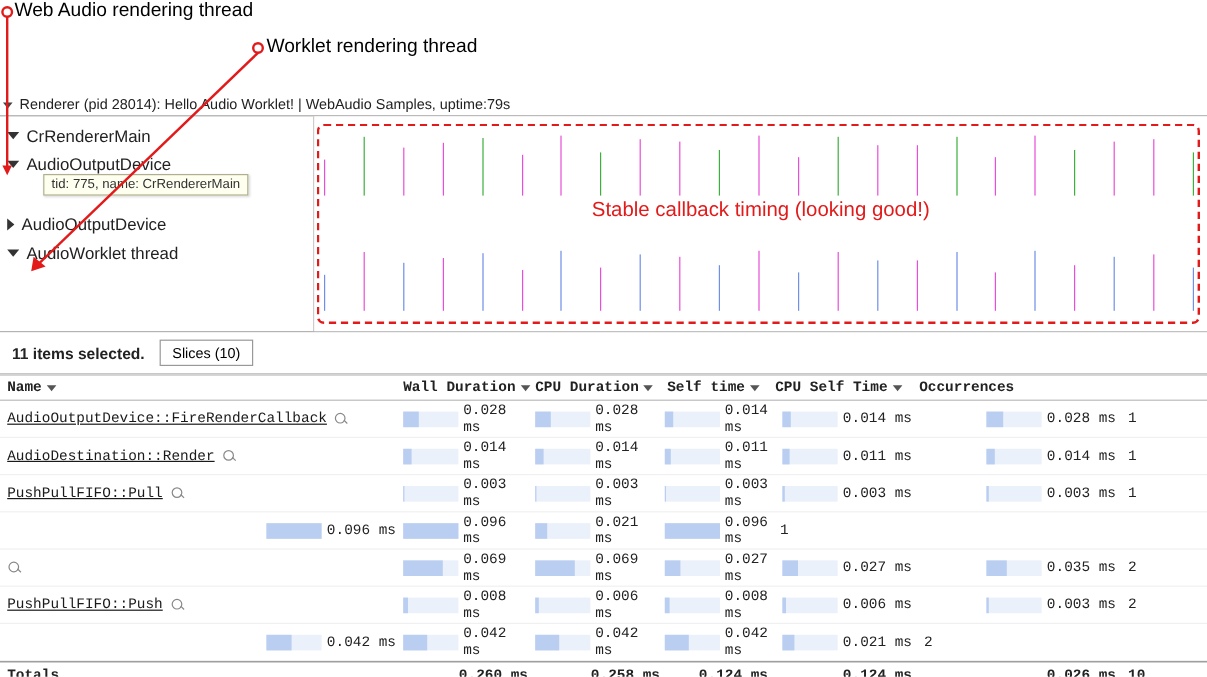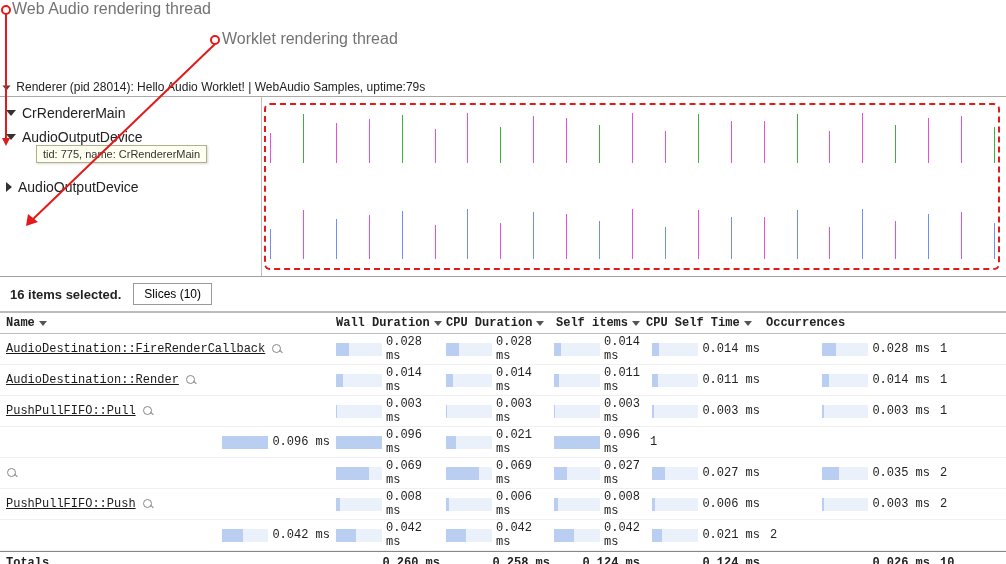--- a/index.html
+++ b/index.html
@@ -16,21 +16,21 @@
   .annotation-layer {
     position: absolute;
     top: 0; left: 0;
     width: 1006px;
     height: 80px;
     pointer-events: none;
     z-index: 50;
   }
   .annotation-label {
     position: absolute;
-    color: #737373;
+    color: #000000;
     font-size: 16px;
     font-weight: 400;
   }
   .process-row {
     border-bottom: 1px solid #aaa;
     padding: 2px 4px;
     font-size: 12px;
     position: relative;
     background: #fff;
   }
@@ -223,20 +223,24 @@
     </div>
     <div class="tree-item">
       <span class="tri-d"></span>
       <span>AudioOutputDevice</span>
     </div>
     <div class="tooltip-box">tid: 775, name: CrRendererMain</div>
     <div style="height:26px"></div>
     <div class="tree-item">
       <span class="tri-r"></span>
       <span>AudioOutputDevice</span>
+    </div>
+    <div class="tree-item">
+      <span class="tri-d"></span>
+      <span>AudioWorklet thread</span>
     </div>
   </div>
   <div class="timeline-right">
     <div class="callout-box"></div>
     <div class="spike-row" id="spikes-top" style="top:14px">
         <div class="spike" style="left: 0%; height: 30px; background: rgb(232, 79, 216);"></div>
         <div class="spike" style="left: 4.54545%; height: 49.2712px; background: rgb(63, 174, 63);"></div>
         <div class="spike" style="left: 9.09091%; height: 40.31px; background: rgb(232, 79, 216);"></div>
         <div class="spike" style="left: 13.6364%; height: 43.7553px; background: rgb(232, 79, 216);"></div>
         <div class="spike" style="left: 18.1818%; height: 47.6691px; background: rgb(63, 174, 63);"></div>
@@ -277,58 +281,59 @@
         <div class="spike" style="left: 63.6364%; height: 42.0967px; background: rgb(111, 143, 232);"></div>
         <div class="spike" style="left: 68.1818%; height: 42.1108px; background: rgb(232, 79, 216);"></div>
         <div class="spike" style="left: 72.7273%; height: 48.5759px; background: rgb(111, 143, 232);"></div>
         <div class="spike" style="left: 77.2727%; height: 32.1727px; background: rgb(232, 79, 216);"></div>
         <div class="spike" style="left: 81.8182%; height: 49.7383px; background: rgb(111, 143, 232);"></div>
         <div class="spike" style="left: 86.3636%; height: 38.3872px; background: rgb(232, 79, 216);"></div>
         <div class="spike" style="left: 90.9091%; height: 45.2512px; background: rgb(111, 143, 232);"></div>
         <div class="spike" style="left: 95.4545%; height: 46.5466px; background: rgb(232, 79, 216);"></div>
         <div class="spike" style="left: 100%; height: 36.3988px; background: rgb(111, 143, 232);"></div>
       </div>
+    <div class="callout-text">Stable callback timing (looking good!)</div>
   </div>
 </div>
 
 <div class="selection-bar">
-  <span style="font-weight:600">16 items selected.</span>
+  <span style="font-weight:600">11 items selected.</span>
   <button class="slices-btn">Slices (10)</button>
 </div>
 
 <div class="grid">
   <div class="grid-header">
     <div>
         <span>Name</span>
         <span class="sort-tri"></span>
       </div>
     <div class="hrj">
         <span>Wall Duration</span>
         <span class="sort-tri"></span>
       </div>
     <div class="hrj">
         <span>CPU Duration</span>
         <span class="sort-tri"></span>
       </div>
     <div class="hrj">
-        <span>Self items</span>
+        <span>Self time</span>
         <span class="sort-tri"></span>
       </div>
     <div class="hrj">
         <span>CPU Self Time</span>
         <span class="sort-tri"></span>
       </div>
     <div>
         <span>Occurrences</span>
       </div>
   </div>
   <div id="grid-body">
       <div class="grid-row">
         <div class="name-cell">
-          <span class="name-link">AudioDestination::FireRenderCallback</span>
+          <span class="name-link">AudioOutputDevice::FireRenderCallback</span>
           <span class="mag"></span>
         </div>
         <div class="num-cell">
           <div class="bar">
             <span style="width:29.166666666666668%"></span>
           </div>
           <span>0.028 ms</span>
         </div>
         <div class="num-cell">
           <div class="bar">

